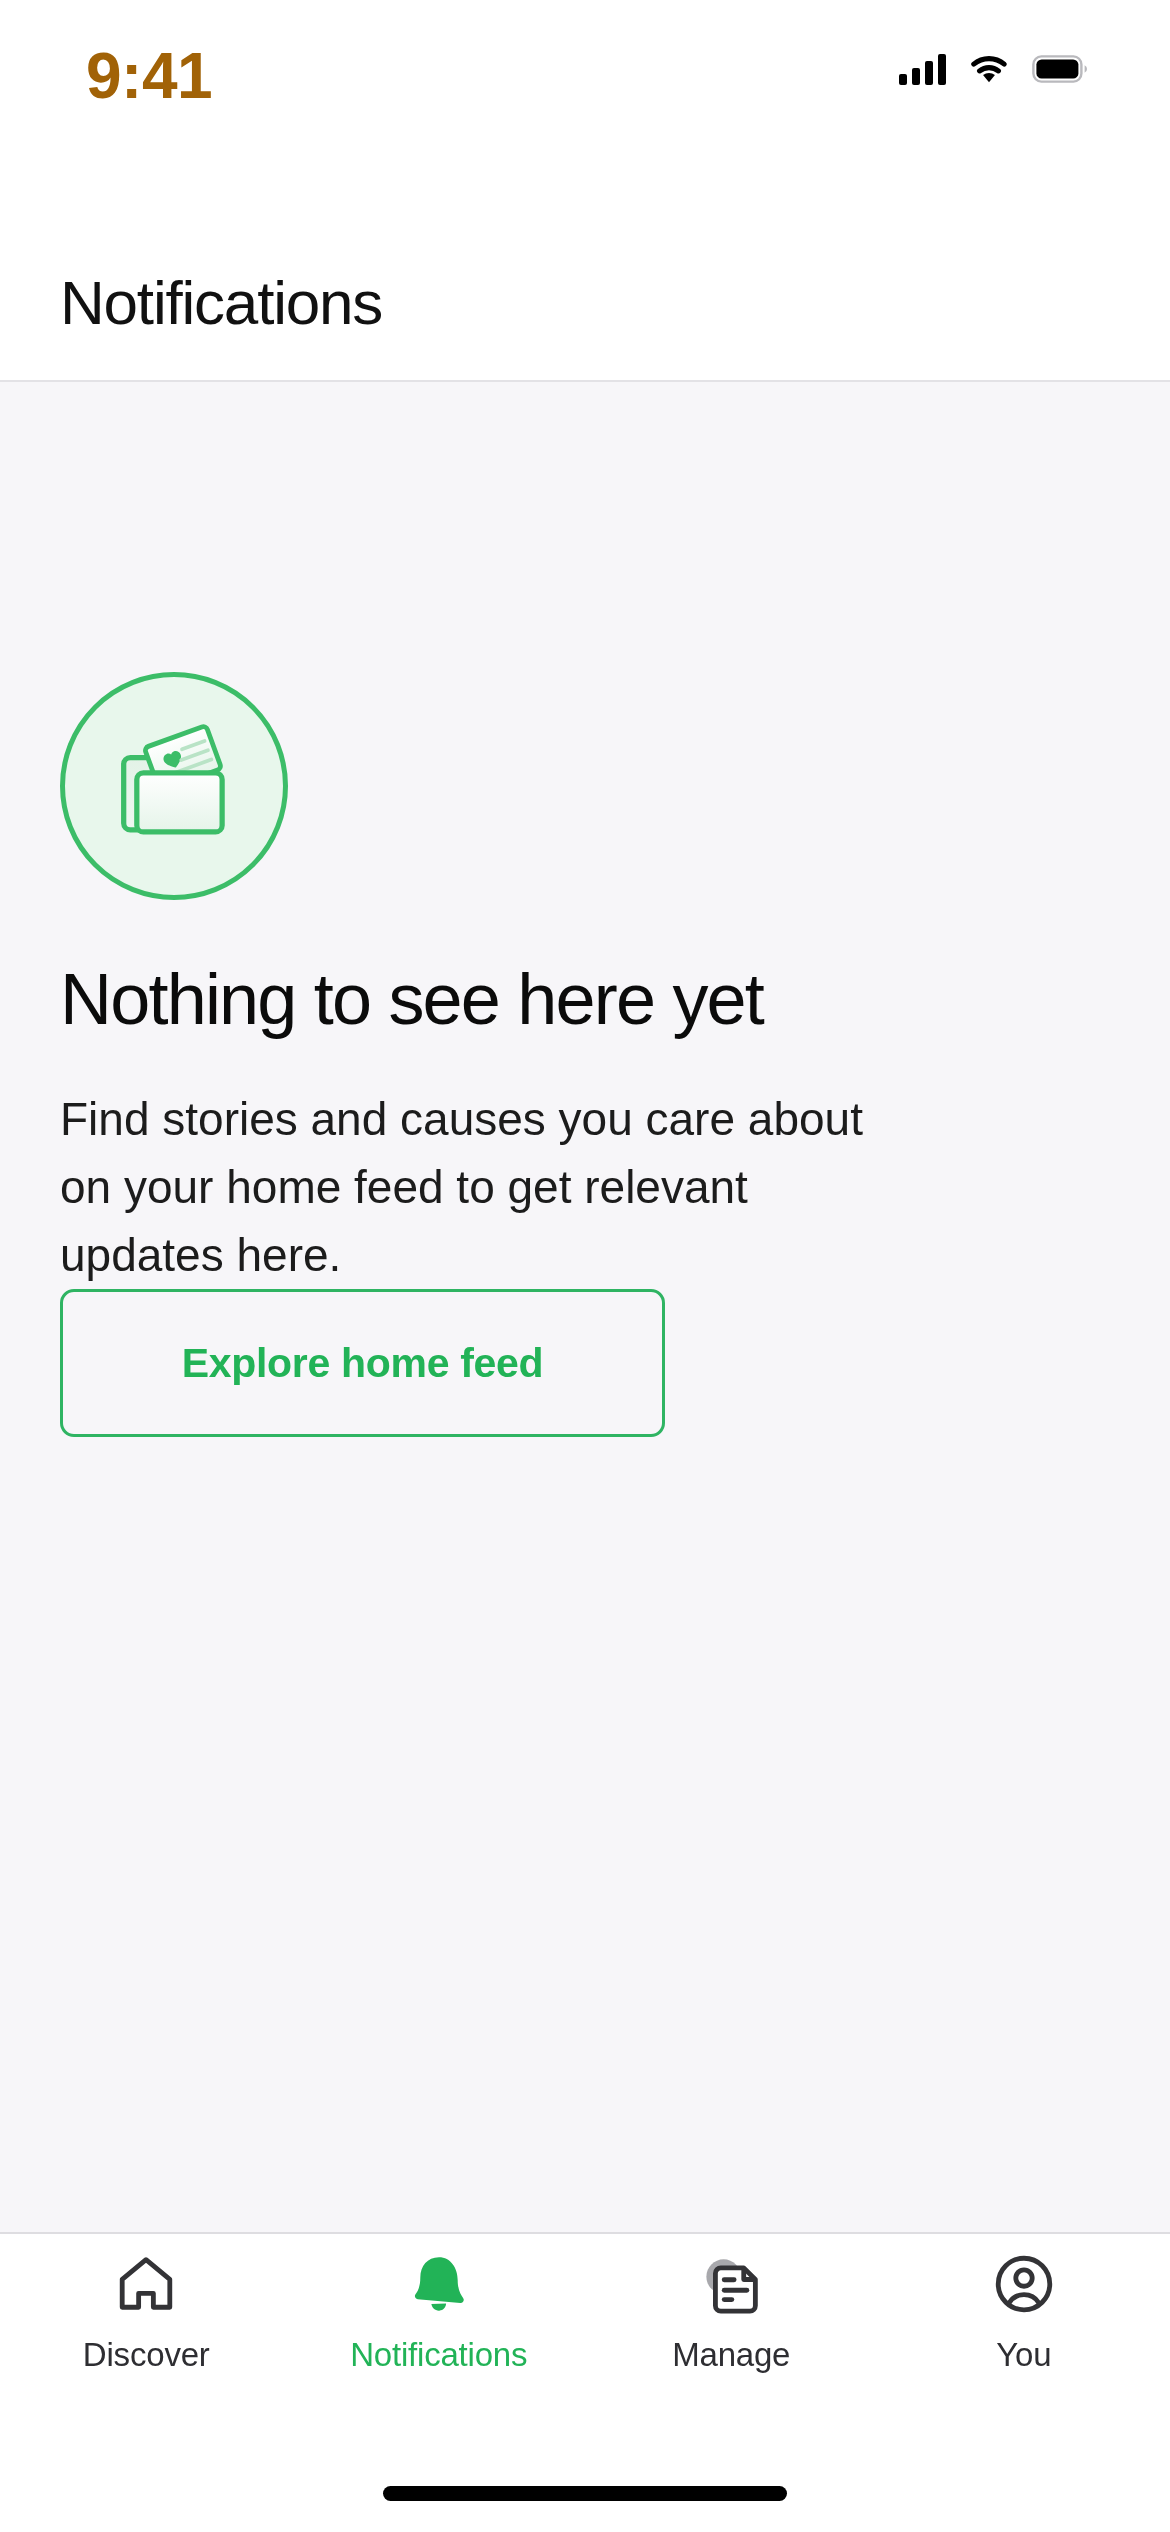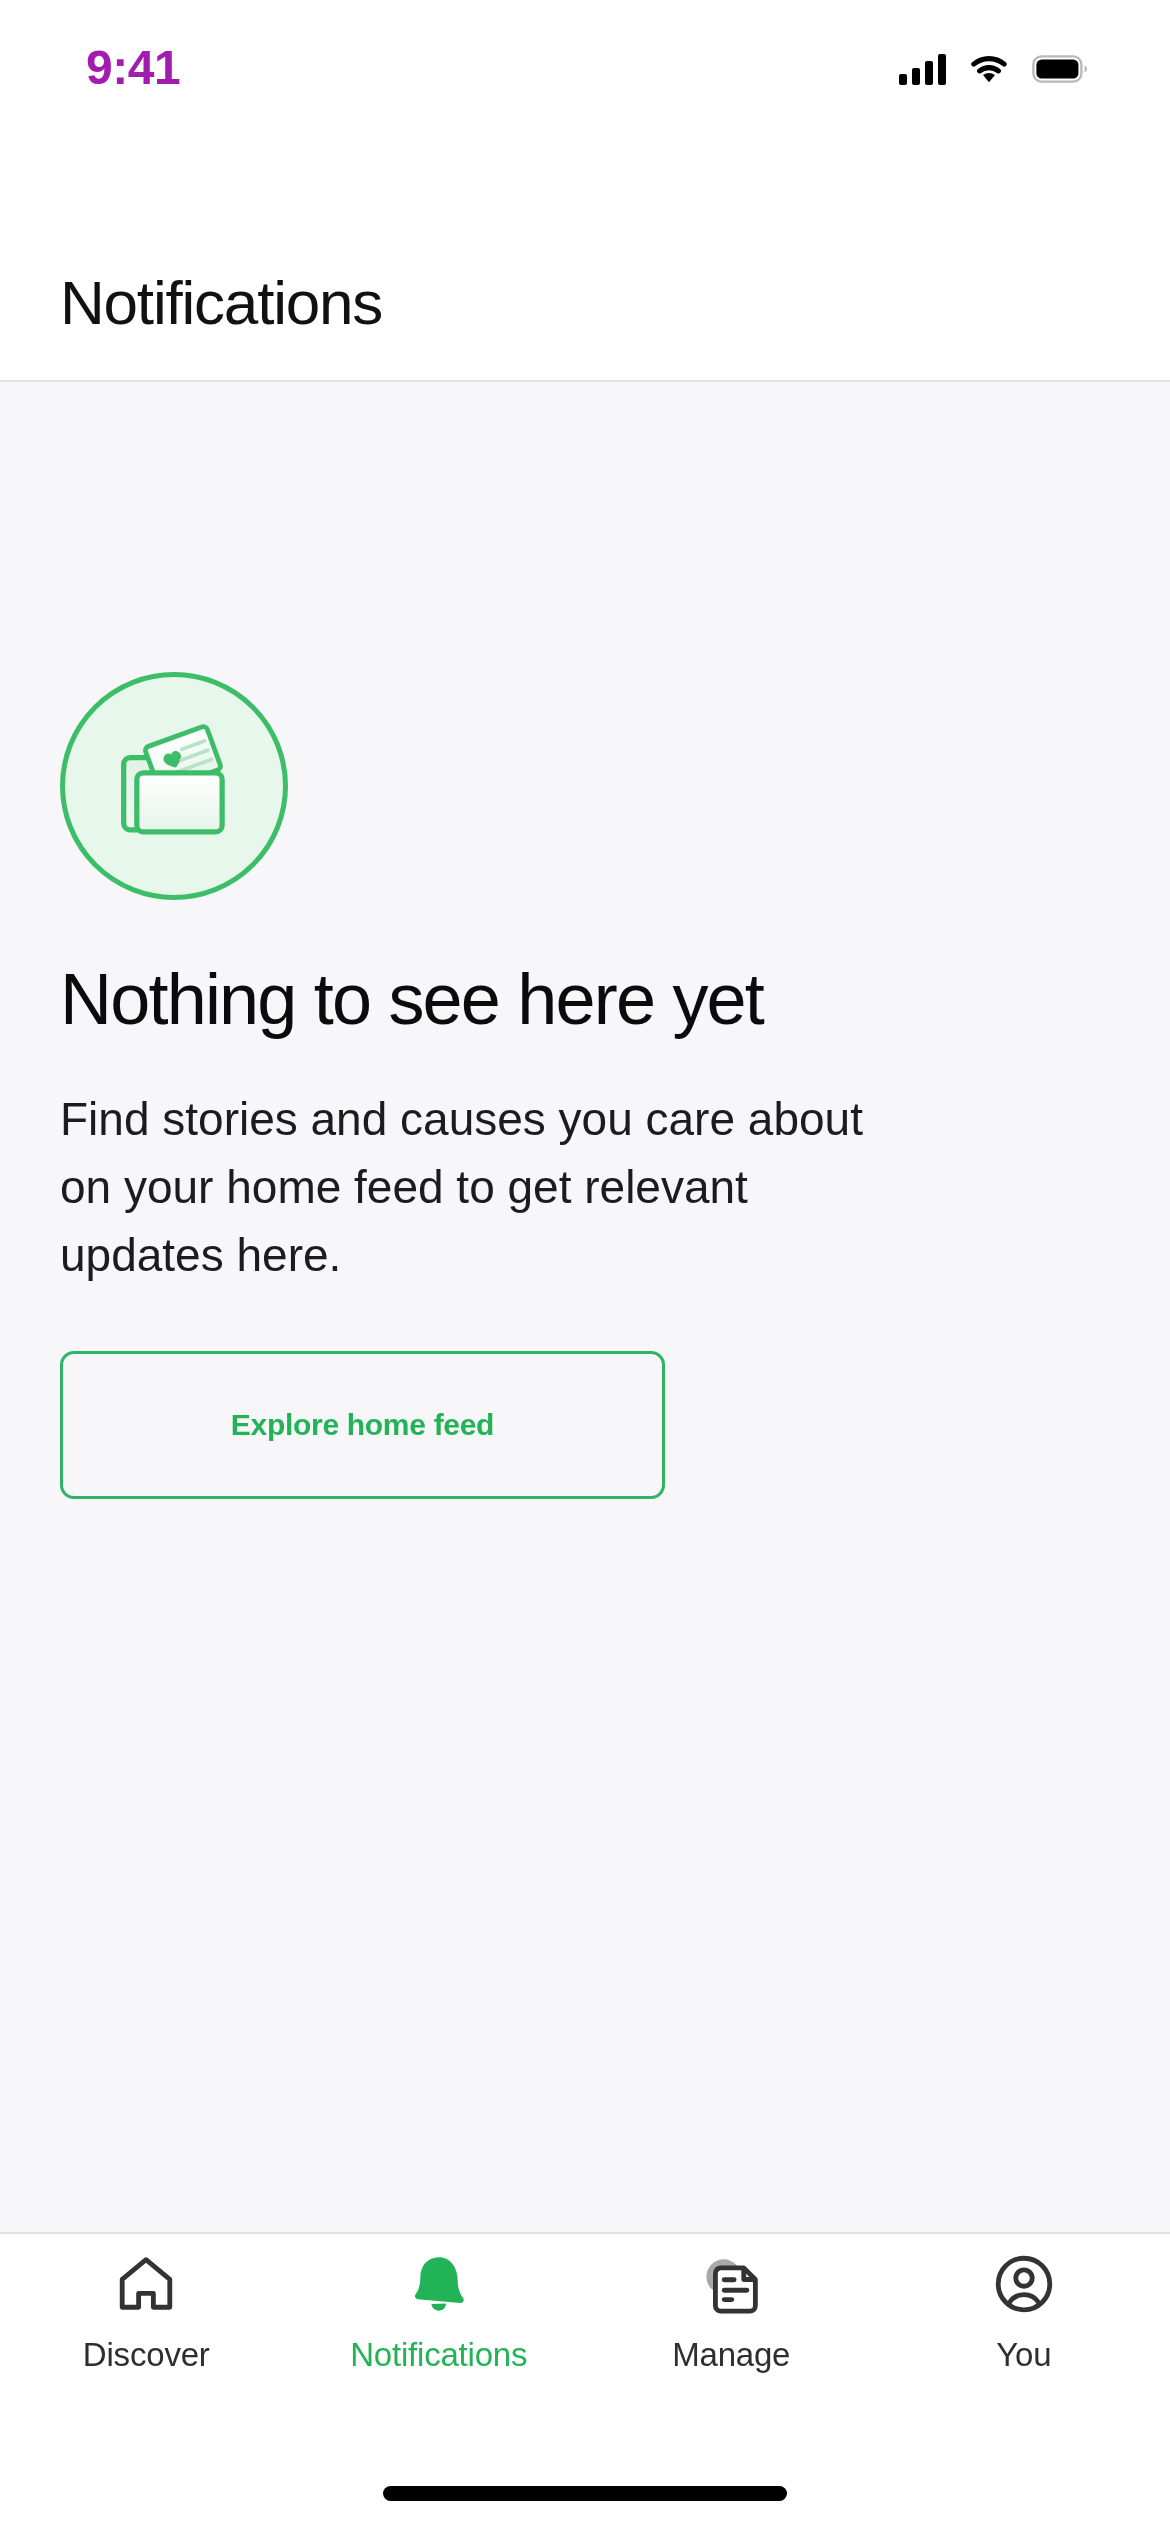--- a/index.html
+++ b/index.html
@@ -26,24 +26,24 @@
   .status-bar {
     position: relative;
     height: 132px;
     flex: 0 0 132px;
     background: #ffffff;
   }
   .status-time {
     position: absolute;
     left: 86px;
     top: 44px;
-    font-size: 48px;
+    font-size: 64px;
     font-weight: 700;
     letter-spacing: -0.5px;
-    color: #a21caf;
+    color: #a16207;
     line-height: 1;
   }
   .status-right {
     position: absolute;
     right: 82px;
     top: 48px;
     display: flex;
     align-items: center;
     gap: 22px;
     height: 42px;
@@ -122,29 +122,28 @@
   .empty-body {
     margin-top: 48px;
     font-size: 46px;
     line-height: 1.48;
     font-weight: 400;
     color: #1c1c1c;
     max-width: 850px;
   }
 
   .cta-button {
-    margin-top: 62px;
     min-width: 605px;
     height: 148px;
     background: transparent;
     border: 3px solid #2fb463;
     border-radius: 14px;
     color: #22b357;
     font-family: "Liberation Sans", sans-serif;
-    font-size: 30px;
+    font-size: 41px;
     font-weight: 700;
     letter-spacing: -0.3px;
     cursor: pointer;
     display: flex;
     align-items: center;
     justify-content: center;
   }
 
   
   .tab-bar {

